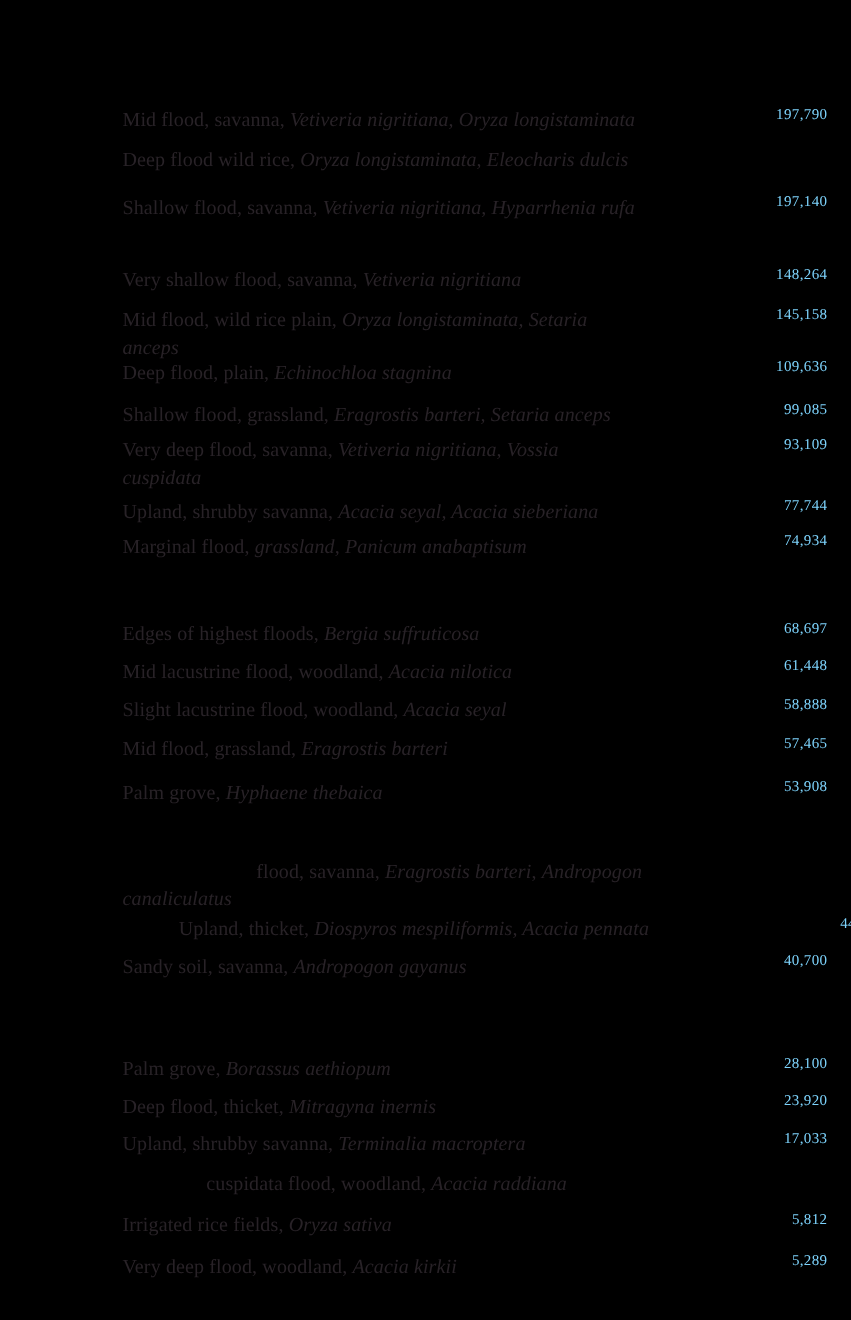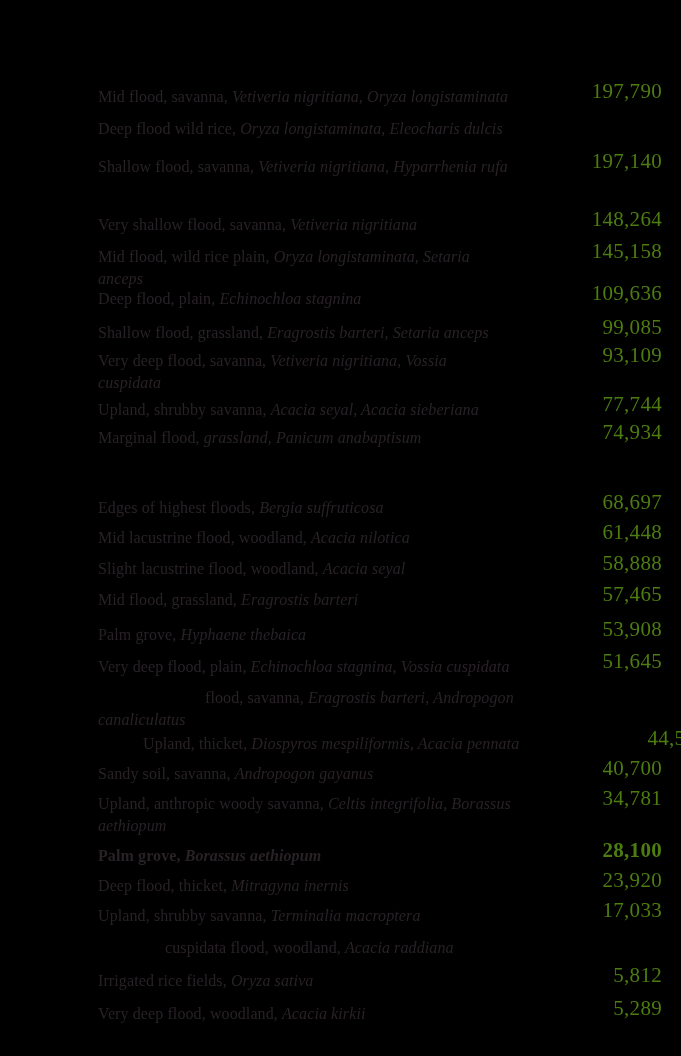--- a/index.html
+++ b/index.html
@@ -34,22 +34,22 @@
   .row .line {
     white-space: nowrap;
   }
   .row .seg-italic {
     font-style: italic;
   }
   .row .area {
     position: absolute;
     right: 0;
     top: -6px;
-    color: #4d7c0f;
-    font-size: 21px;
+    color: #7dd3fc;
+    font-size: 12px;
     font-style: normal;
     letter-spacing: 0.3px;
   }
 </style>
 </head>
 <body>
 
 <div class="page">
   <div class="table-area" id="veg-table">
       <div class="row" style="top: 86px;">
@@ -106,42 +106,33 @@
         <span class="area">58,888</span>
       </div>
       <div class="row" style="top: 589px;">
         <div class="line"><span class="seg-roman">Mid flood, grassland, </span><span class="seg-italic">Eragrostis barteri</span></div>
         <span class="area">57,465</span>
       </div>
       <div class="row" style="top: 624px;">
         <div class="line"><span class="seg-roman">Palm grove, </span><span class="seg-italic">Hyphaene thebaica</span></div>
         <span class="area">53,908</span>
       </div>
-      <div class="row" style="top: 656px;">
-        <div class="line"><span class="seg-roman">Very deep flood, plain, </span><span class="seg-italic">Echinochloa stagnina, Vossia cuspidata</span></div>
-        <span class="area">51,645</span>
-      </div>
       <div class="row" style="top: 687px;">
         <div class="line" style="padding-left: 107px;"><span class="seg-roman">flood, savanna, </span><span class="seg-italic">Eragrostis barteri</span><span class="seg-roman">, </span><span class="seg-italic">Andropogon</span></div>
         <div class="line"><span class="seg-italic">canaliculatus</span></div>
       </div>
       <div class="row" style="top: 733px; margin-left: 45px;">
         <div class="line"><span class="seg-roman">Upland, thicket, </span><span class="seg-italic">Diospyros mespiliformis, Acacia pennata</span></div>
         <span class="area">44,565</span>
       </div>
       <div class="row" style="top: 763px;">
         <div class="line"><span class="seg-roman">Sandy soil, savanna, </span><span class="seg-italic">Andropogon gayanus</span></div>
         <span class="area">40,700</span>
       </div>
-      <div class="row" style="top: 793px;">
-        <div class="line"><span class="seg-roman">Upland, anthropic woody savanna, </span><span class="seg-italic">Celtis integrifolia, Borassus</span></div>
-        <div class="line"><span class="seg-italic">aethiopum</span></div>
-        <span class="area">34,781</span>
-      </div>
-      <div class="row" style="top: 845px; font-weight: bold;">
+      <div class="row" style="top: 845px;">
         <div class="line"><span class="seg-roman">Palm grove, </span><span class="seg-italic">Borassus aethiopum</span></div>
         <span class="area">28,100</span>
       </div>
       <div class="row" style="top: 875px;">
         <div class="line"><span class="seg-roman">Deep flood, thicket, </span><span class="seg-italic">Mitragyna inernis</span></div>
         <span class="area">23,920</span>
       </div>
       <div class="row" style="top: 905px;">
         <div class="line"><span class="seg-roman">Upland, shrubby savanna, </span><span class="seg-italic">Terminalia macroptera</span></div>
         <span class="area">17,033</span>

